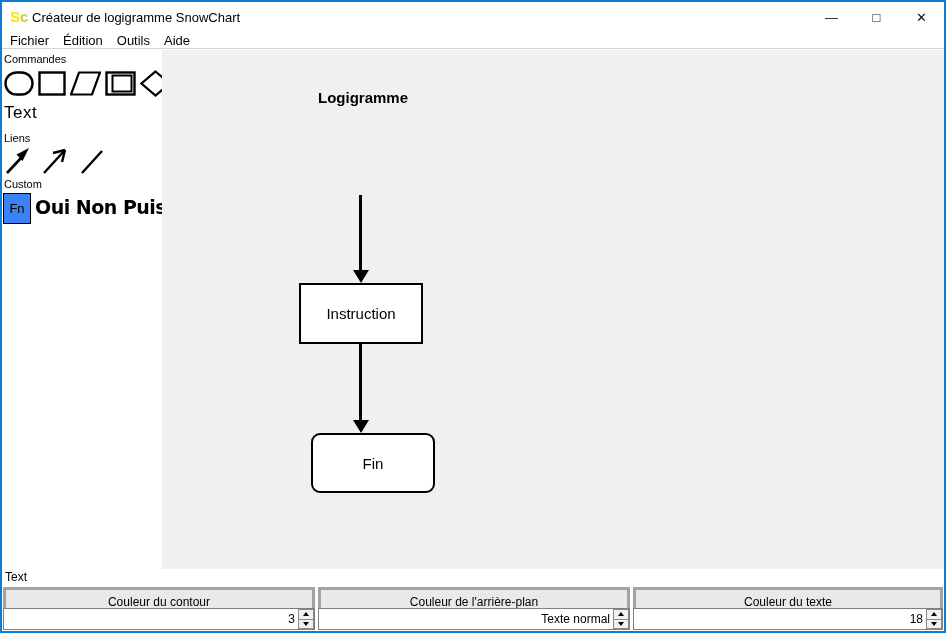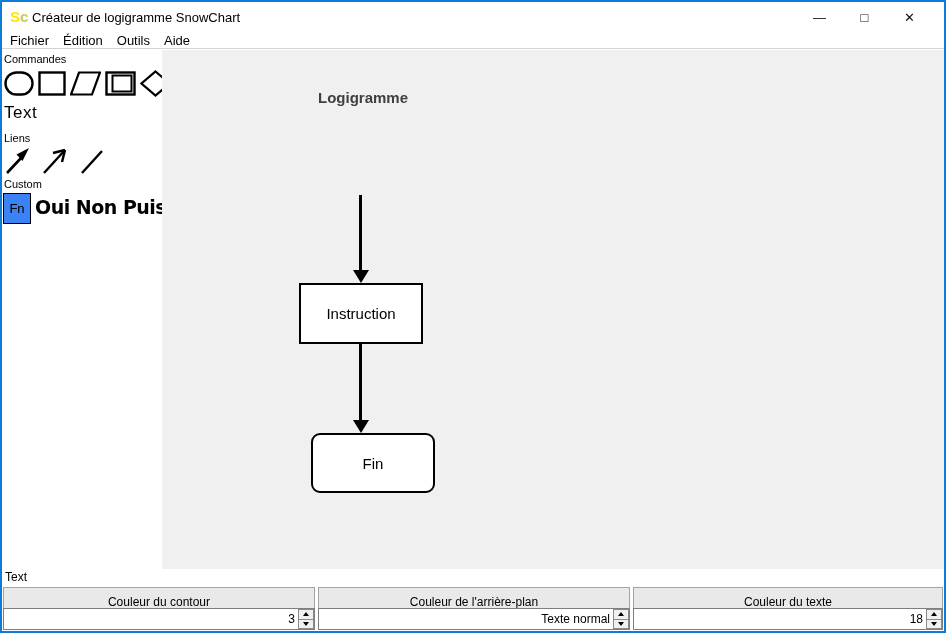--- a/index.html
+++ b/index.html
@@ -2,21 +2,21 @@
 <html><head>
 <meta charset="utf-8">
 <style>
   * { margin:0; padding:0; box-sizing:border-box; }
   html,body { width:946px; height:633px; background:#ffffff; font-family:"Liberation Sans", sans-serif; }
   .window {
     position:relative; width:946px; height:633px;
     border:2px solid #0c7cd6; background:#ffffff; overflow:hidden;
   }
   
-  .titlebar { position:absolute; left:0; top:0; right:12px; height:30px; background:#ffffff; }
+  .titlebar { position:absolute; left:0; top:0; right:0; height:30px; background:#ffffff; }
   .logo { position:absolute; left:8px; top:6px; font-size:15px; font-weight:bold; }
   .logo .s { color:#ffe400; }
   .logo .c { color:#c9c95a; }
   .win-title { position:absolute; left:30px; top:8px; font-size:13px; color:#000; white-space:nowrap; }
   .win-controls { position:absolute; right:0; top:0; height:30px; display:flex; }
   .winbtn { width:45px; height:30px; display:flex; align-items:center; justify-content:center;
             font-size:13px; color:#111; cursor:default; }
   
   .menubar { position:absolute; left:0; top:30px; right:0; height:17px;
              border-bottom:1px solid #d4d4d4; background:#fff; display:flex; align-items:center; }
@@ -32,39 +32,39 @@
   .shape-row { position:absolute; left:2px; top:20px; display:flex; gap:4px; align-items:center; }
   .link-row  { position:absolute; left:2px; top:95px; display:flex; gap:9px; align-items:center; }
   .fn-btn { position:absolute; left:1px; top:143px; width:28px; height:31px; background:#3b82f6;
             border:1px solid #000; display:flex; align-items:center; justify-content:center;
             font-size:13px; color:#000; }
   .custom-text { position:absolute; left:33px; top:146px; font-size:19px; font-weight:bold;
                  font-family:"DejaVu Sans", sans-serif; letter-spacing:-0.5px; white-space:nowrap; }
   
   .canvas { position:absolute; left:160px; top:48px; right:0; height:519px; background:#f0f0f0; }
   .diagram-title { position:absolute; left:121px; top:39px; width:160px; text-align:center;
-                   font-size:15px; font-weight:bold; color:#404040; }
+                   font-size:15px; font-weight:bold; color:#000000; }
   .node { position:absolute; background:#ffffff; border:2.5px solid #000;
           display:flex; align-items:center; justify-content:center; font-size:15px; color:#000; }
   .node.rounded { border-radius:9px; }
   .node-debut { left:148px; top:82px; width:101px; height:63px; }
   .node-instruction { left:137px; top:233px; width:124px; height:61px; }
   .node-fin { left:149px; top:383px; width:124px; height:60px; }
   .conn-line { position:absolute; left:197px; width:3px; background:#000; }
   .conn1-line { top:145px; height:75px; }
   .conn2-line { top:294px; height:76px; }
   .conn-head { position:absolute; left:190.5px; width:0; height:0;
                border-left:8px solid transparent; border-right:8px solid transparent;
                border-top:13px solid #000; }
   .conn1-head { top:220px; }
   .conn2-head { top:370px; }
   
   .bottom { position:absolute; left:0; right:0; top:567px; height:62px; background:#ffffff; }
   .tout { position:absolute; left:3px; top:1px; font-size:12px; color:#000; }
-  .bp-btn { position:absolute; top:18px; height:30px; background:#e9e9e9; border:1px solid #a3a3a3;
+  .bp-btn { position:absolute; top:18px; height:30px; background:#e9e9e9; border:3px solid #a3a3a3;
             display:flex; align-items:center; justify-content:center; font-size:12px; color:#000; }
   .bp-b1 { left:1px;  width:312px; }
   .bp-b2 { left:316px; width:312px; }
   .bp-b3 { left:631px; width:310px; }
   .spin-field { position:absolute; top:39px; height:22px; background:#ffffff; border:1px solid #7e7e7e;
                 display:flex; align-items:center; justify-content:flex-end; }
   .sp-1 { left:1px;  width:312px; }
   .sp-2 { left:316px; width:312px; }
   .sp-3 { left:631px; width:310px; }
   .spin-value { font-size:12px; color:#000; padding-right:3px; white-space:nowrap; }

